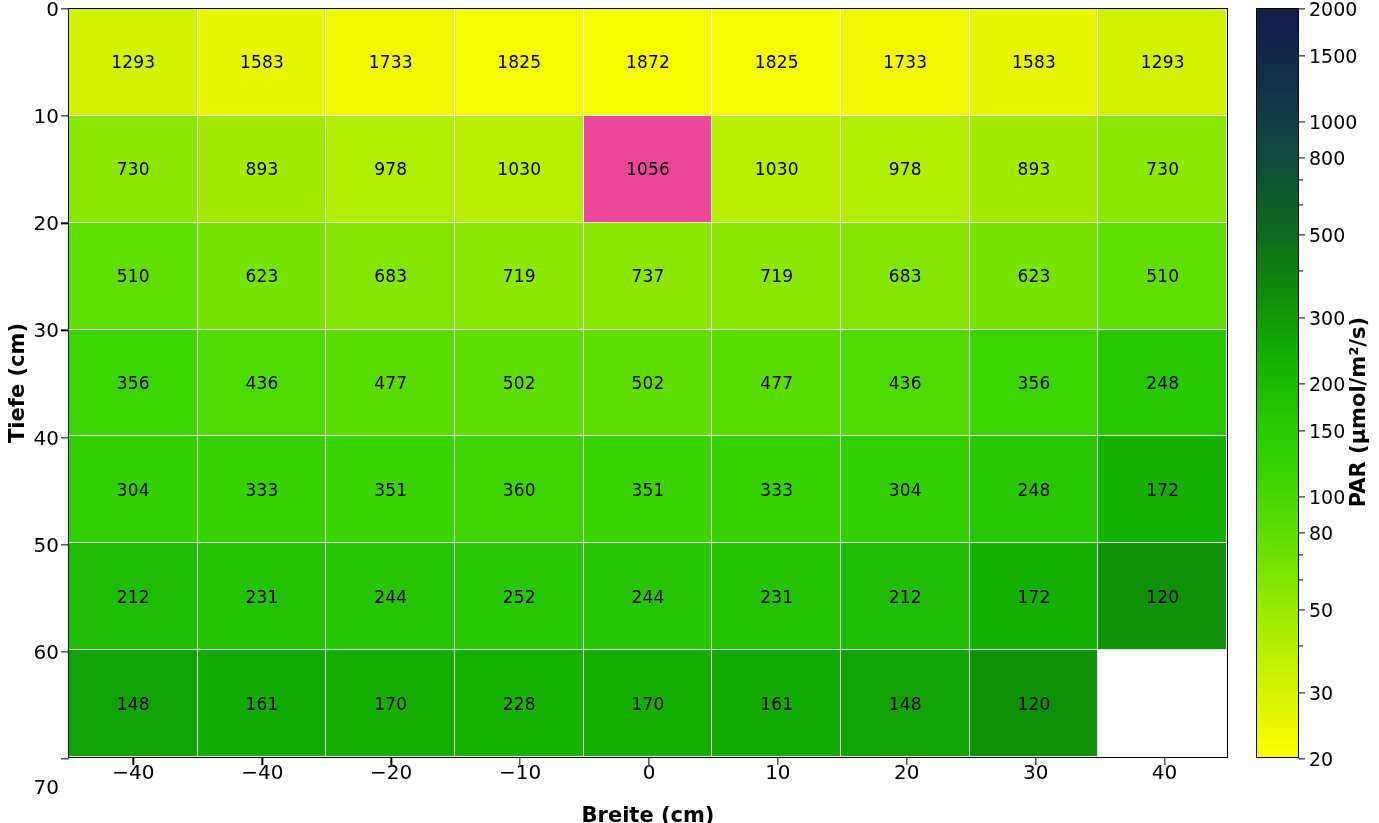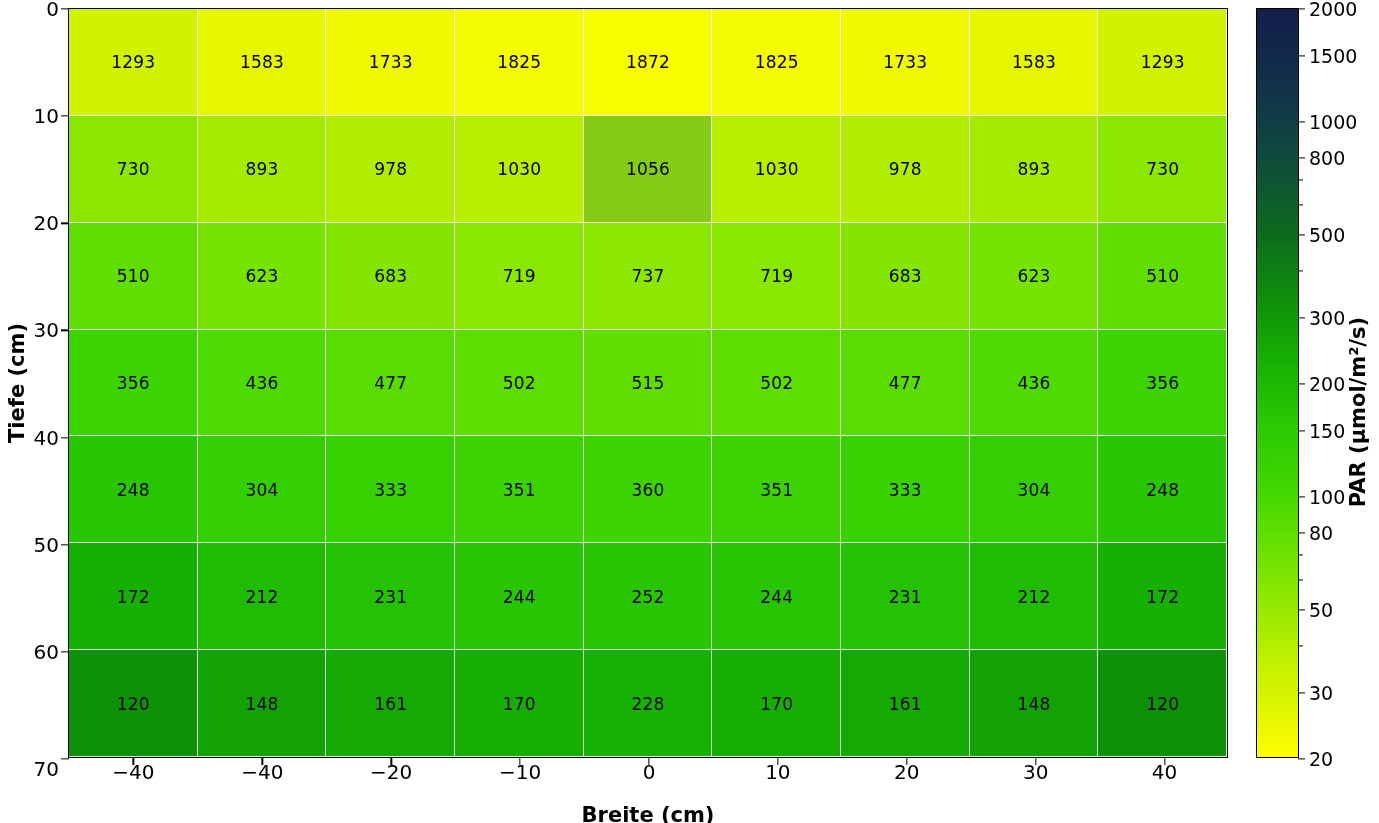--- a/index.html
+++ b/index.html
@@ -93,21 +93,21 @@
         </div>
         <div class="cell" style="background: rgb(165, 235, 0);">
           <span class="val">893</span>
         </div>
         <div class="cell" style="background: rgb(177, 237, 0);">
           <span class="val">978</span>
         </div>
         <div class="cell" style="background: rgb(184, 239, 0);">
           <span class="val">1030</span>
         </div>
-        <div class="cell" style="background: #84cc16; justify-content: center;">
+        <div class="cell" style="background: #ec4899; justify-content: center;">
           <span class="val">1056</span>
         </div>
         <div class="cell" style="background: rgb(184, 239, 0);">
           <span class="val">1030</span>
         </div>
         <div class="cell" style="background: rgb(177, 237, 0);">
           <span class="val">978</span>
         </div>
         <div class="cell" style="background: rgb(165, 235, 0);">
           <span class="val">893</span>
@@ -146,23 +146,20 @@
           <span class="val">356</span>
         </div>
         <div class="cell" style="background: rgb(79, 218, 2);">
           <span class="val">436</span>
         </div>
         <div class="cell" style="background: rgb(88, 220, 1);">
           <span class="val">477</span>
         </div>
         <div class="cell" style="background: rgb(94, 221, 1);">
           <span class="val">502</span>
-        </div>
-        <div class="cell" style="background: rgb(97, 222, 1);">
-          <span class="val">515</span>
         </div>
         <div class="cell" style="background: rgb(94, 221, 1);">
           <span class="val">502</span>
         </div>
         <div class="cell" style="background: rgb(88, 220, 1);">
           <span class="val">477</span>
         </div>
         <div class="cell" style="background: rgb(79, 218, 2);">
           <span class="val">436</span>
         </div>
@@ -261,21 +258,21 @@
       <div class="ytick" style="top: 214.286px;">20</div>
       <div class="ytickmark" style="top: 321.429px;"></div>
       <div class="ytick" style="top: 321.429px;">30</div>
       <div class="ytickmark" style="top: 428.571px;"></div>
       <div class="ytick" style="top: 428.571px;">40</div>
       <div class="ytickmark" style="top: 535.714px;"></div>
       <div class="ytick" style="top: 535.714px;">50</div>
       <div class="ytickmark" style="top: 642.857px;"></div>
       <div class="ytick" style="top: 642.857px;">60</div>
       <div class="ytickmark" style="top: 750px;"></div>
-      <div class="ytick" style="top: 760px; margin-left: 34px;">70</div>
+      <div class="ytick" style="top: 778px; margin-left: 34px;">70</div>
       <div class="xtickmark" style="left: 64.4444px;"></div>
       <div class="xtick" style="left: 64.4444px;">−40</div>
       <div class="xtickmark" style="left: 193.333px;"></div>
       <div class="xtick" style="left: 193.333px;">−40</div>
       <div class="xtickmark" style="left: 322.222px;"></div>
       <div class="xtick" style="left: 322.222px;">−20</div>
       <div class="xtickmark" style="left: 451.111px;"></div>
       <div class="xtick" style="left: 451.111px;">−10</div>
       <div class="xtickmark" style="left: 580px;"></div>
       <div class="xtick" style="left: 580px;">0</div>

